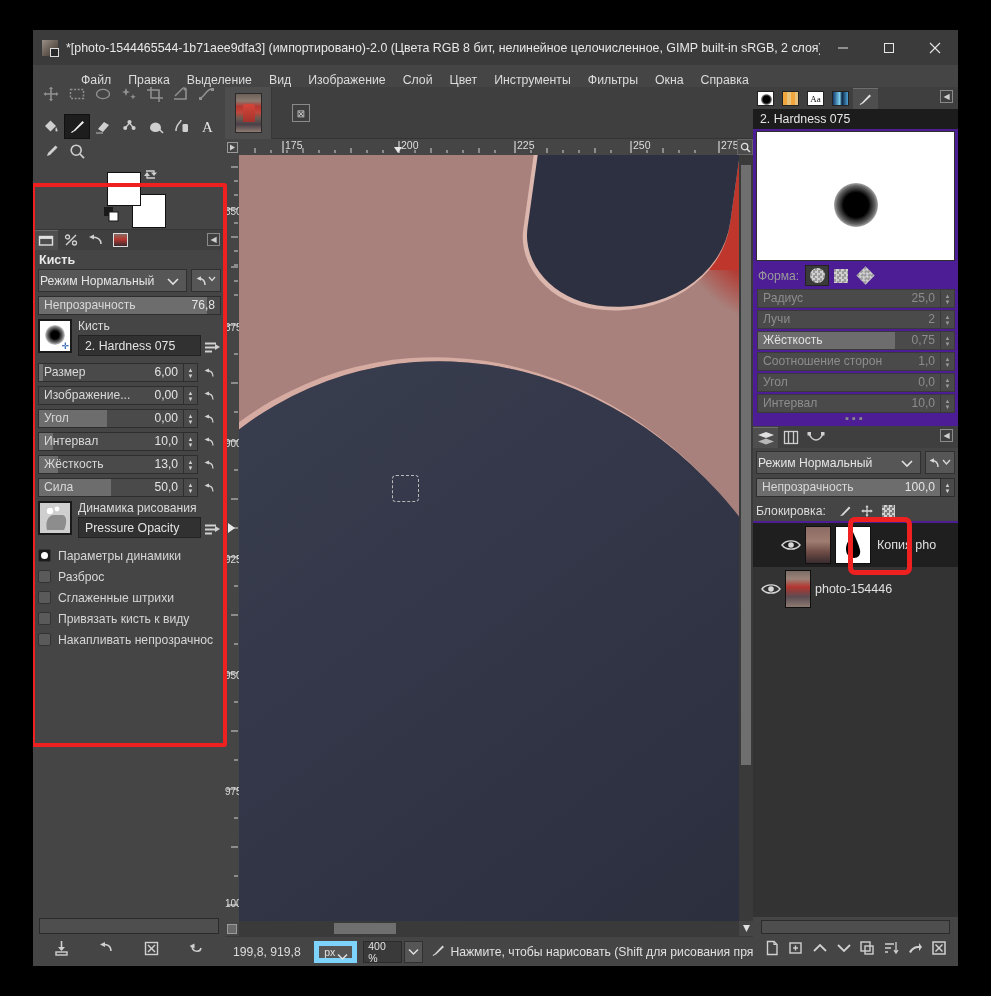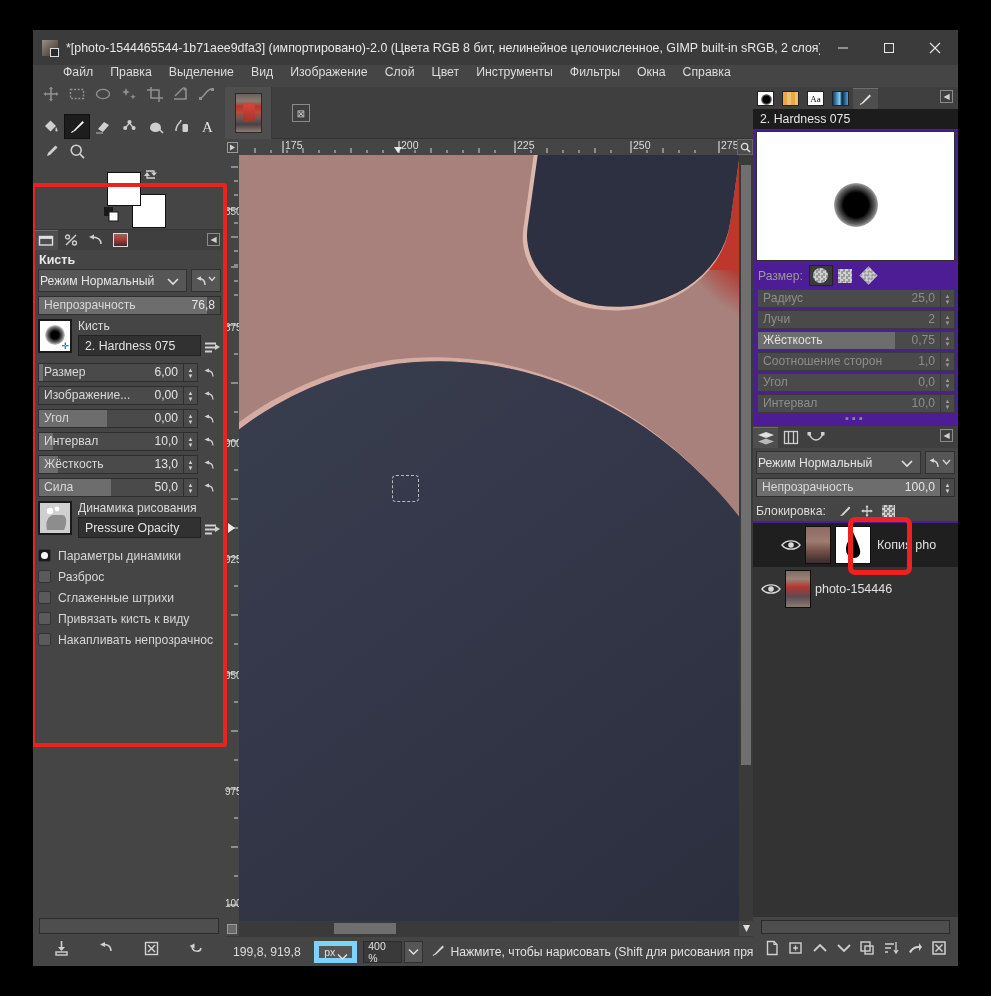--- a/index.html
+++ b/index.html
@@ -37,22 +37,22 @@
     color: #e8e8e8; font-size: 12.4px; white-space: nowrap;
     overflow: hidden; flex: 1;
   }
   .win-btns { display: flex; flex: none; height: 35px; }
   .win-btn {
     width: 46px; height: 35px; display: flex; align-items: center; justify-content: center;
     color: #e6e6e6; font-size: 13px;
   }
   
   .menubar {
-    height: 22px; background: #454545; display: flex; align-items: flex-start;
-    padding-left: 30px; flex: none;
+    height: 22px; background: #454545; display: flex; align-items: flex-end;
+    padding-left: 48px; flex: none;
   }
   .menu-item {
     color: #dcdcdc; font-size: 12.3px; margin-right: 17px; white-space: nowrap;
   }
   
   .body-row { display: flex; flex: 1; min-height: 0; }
   
   .left-dock {
     width: 192px; background: #454545; display: flex; flex-direction: column;
     flex: none; position: relative;
@@ -974,21 +974,21 @@
         <div class="dock-menu-arrow">◀</div>
       </div>
 
       <div class="brush-sel-name">2. Hardness 075</div>
 
       <div class="brush-preview">
         <div class="blob"></div>
       </div>
 
       <div class="shape-row">
-        <div class="shape-lbl">Размер:</div>
+        <div class="shape-lbl">Форма:</div>
         <div class="shape-btn sel">
           <span style="display:block;width:15px;height:15px;border-radius:50%;background:repeating-conic-gradient(#cfcfcf 0 25%,#9a9a9a 0 50%) 0 0/5px 5px;"></span>
         </div>
         <div class="shape-btn">
           <span style="display:block;width:14px;height:14px;background:repeating-conic-gradient(#cfcfcf 0 25%,#9a9a9a 0 50%) 0 0/5px 5px;"></span>
         </div>
         <div class="shape-btn">
           <span style="display:block;width:13px;height:13px;transform:rotate(45deg);background:repeating-conic-gradient(#cfcfcf 0 25%,#9a9a9a 0 50%) 0 0/5px 5px;"></span>
         </div>
       </div>

